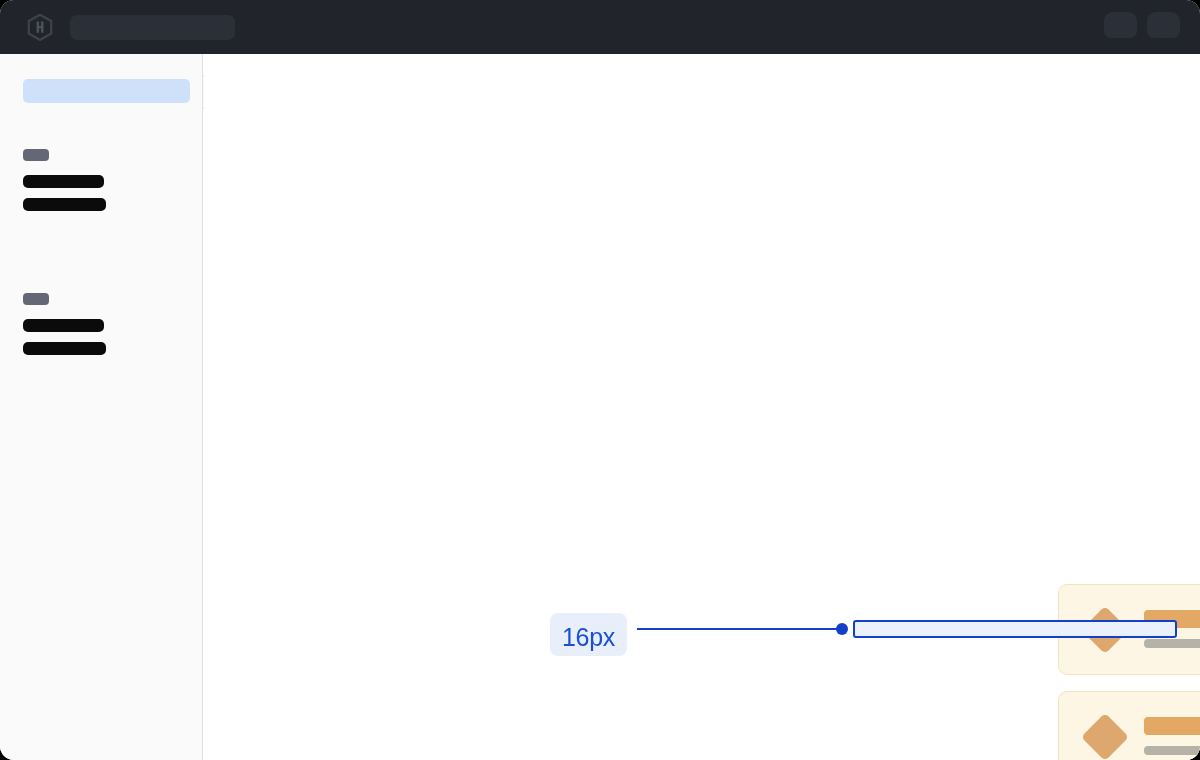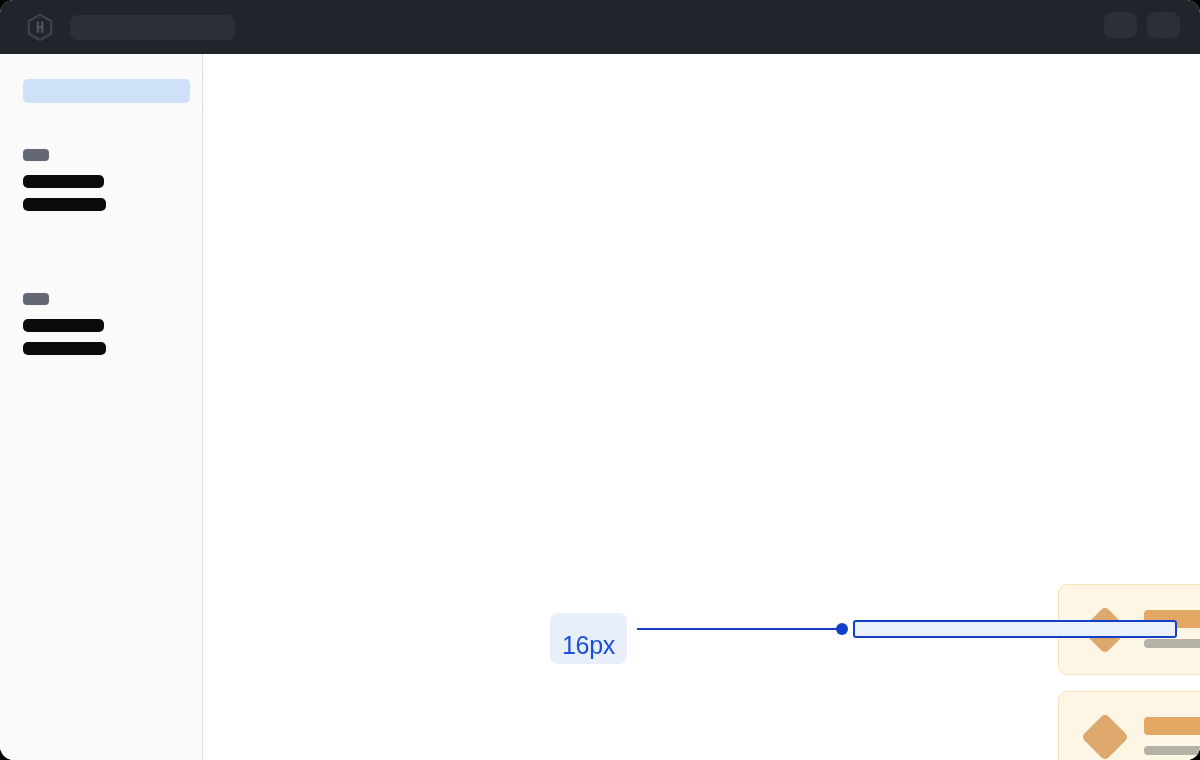--- a/index.html
+++ b/index.html
@@ -213,21 +213,21 @@
     width: 12px;
     height: 12px;
     background: #1240c8;
     border-radius: 50%;
   }
 
   .measure-label {
     position: absolute;
     left: 550px;
     top: 613px;
-    padding: 20px 12px 6px 12px;
+    padding: 12px 12px 6px 12px;
     background: #e8effb;
     border-radius: 8px;
     color: #1a4fd6;
     font-size: 25px;
     font-weight: 500;
     line-height: 1;
     letter-spacing: -0.3px;
     font-family: "Liberation Sans", sans-serif;
     white-space: nowrap;
   }

